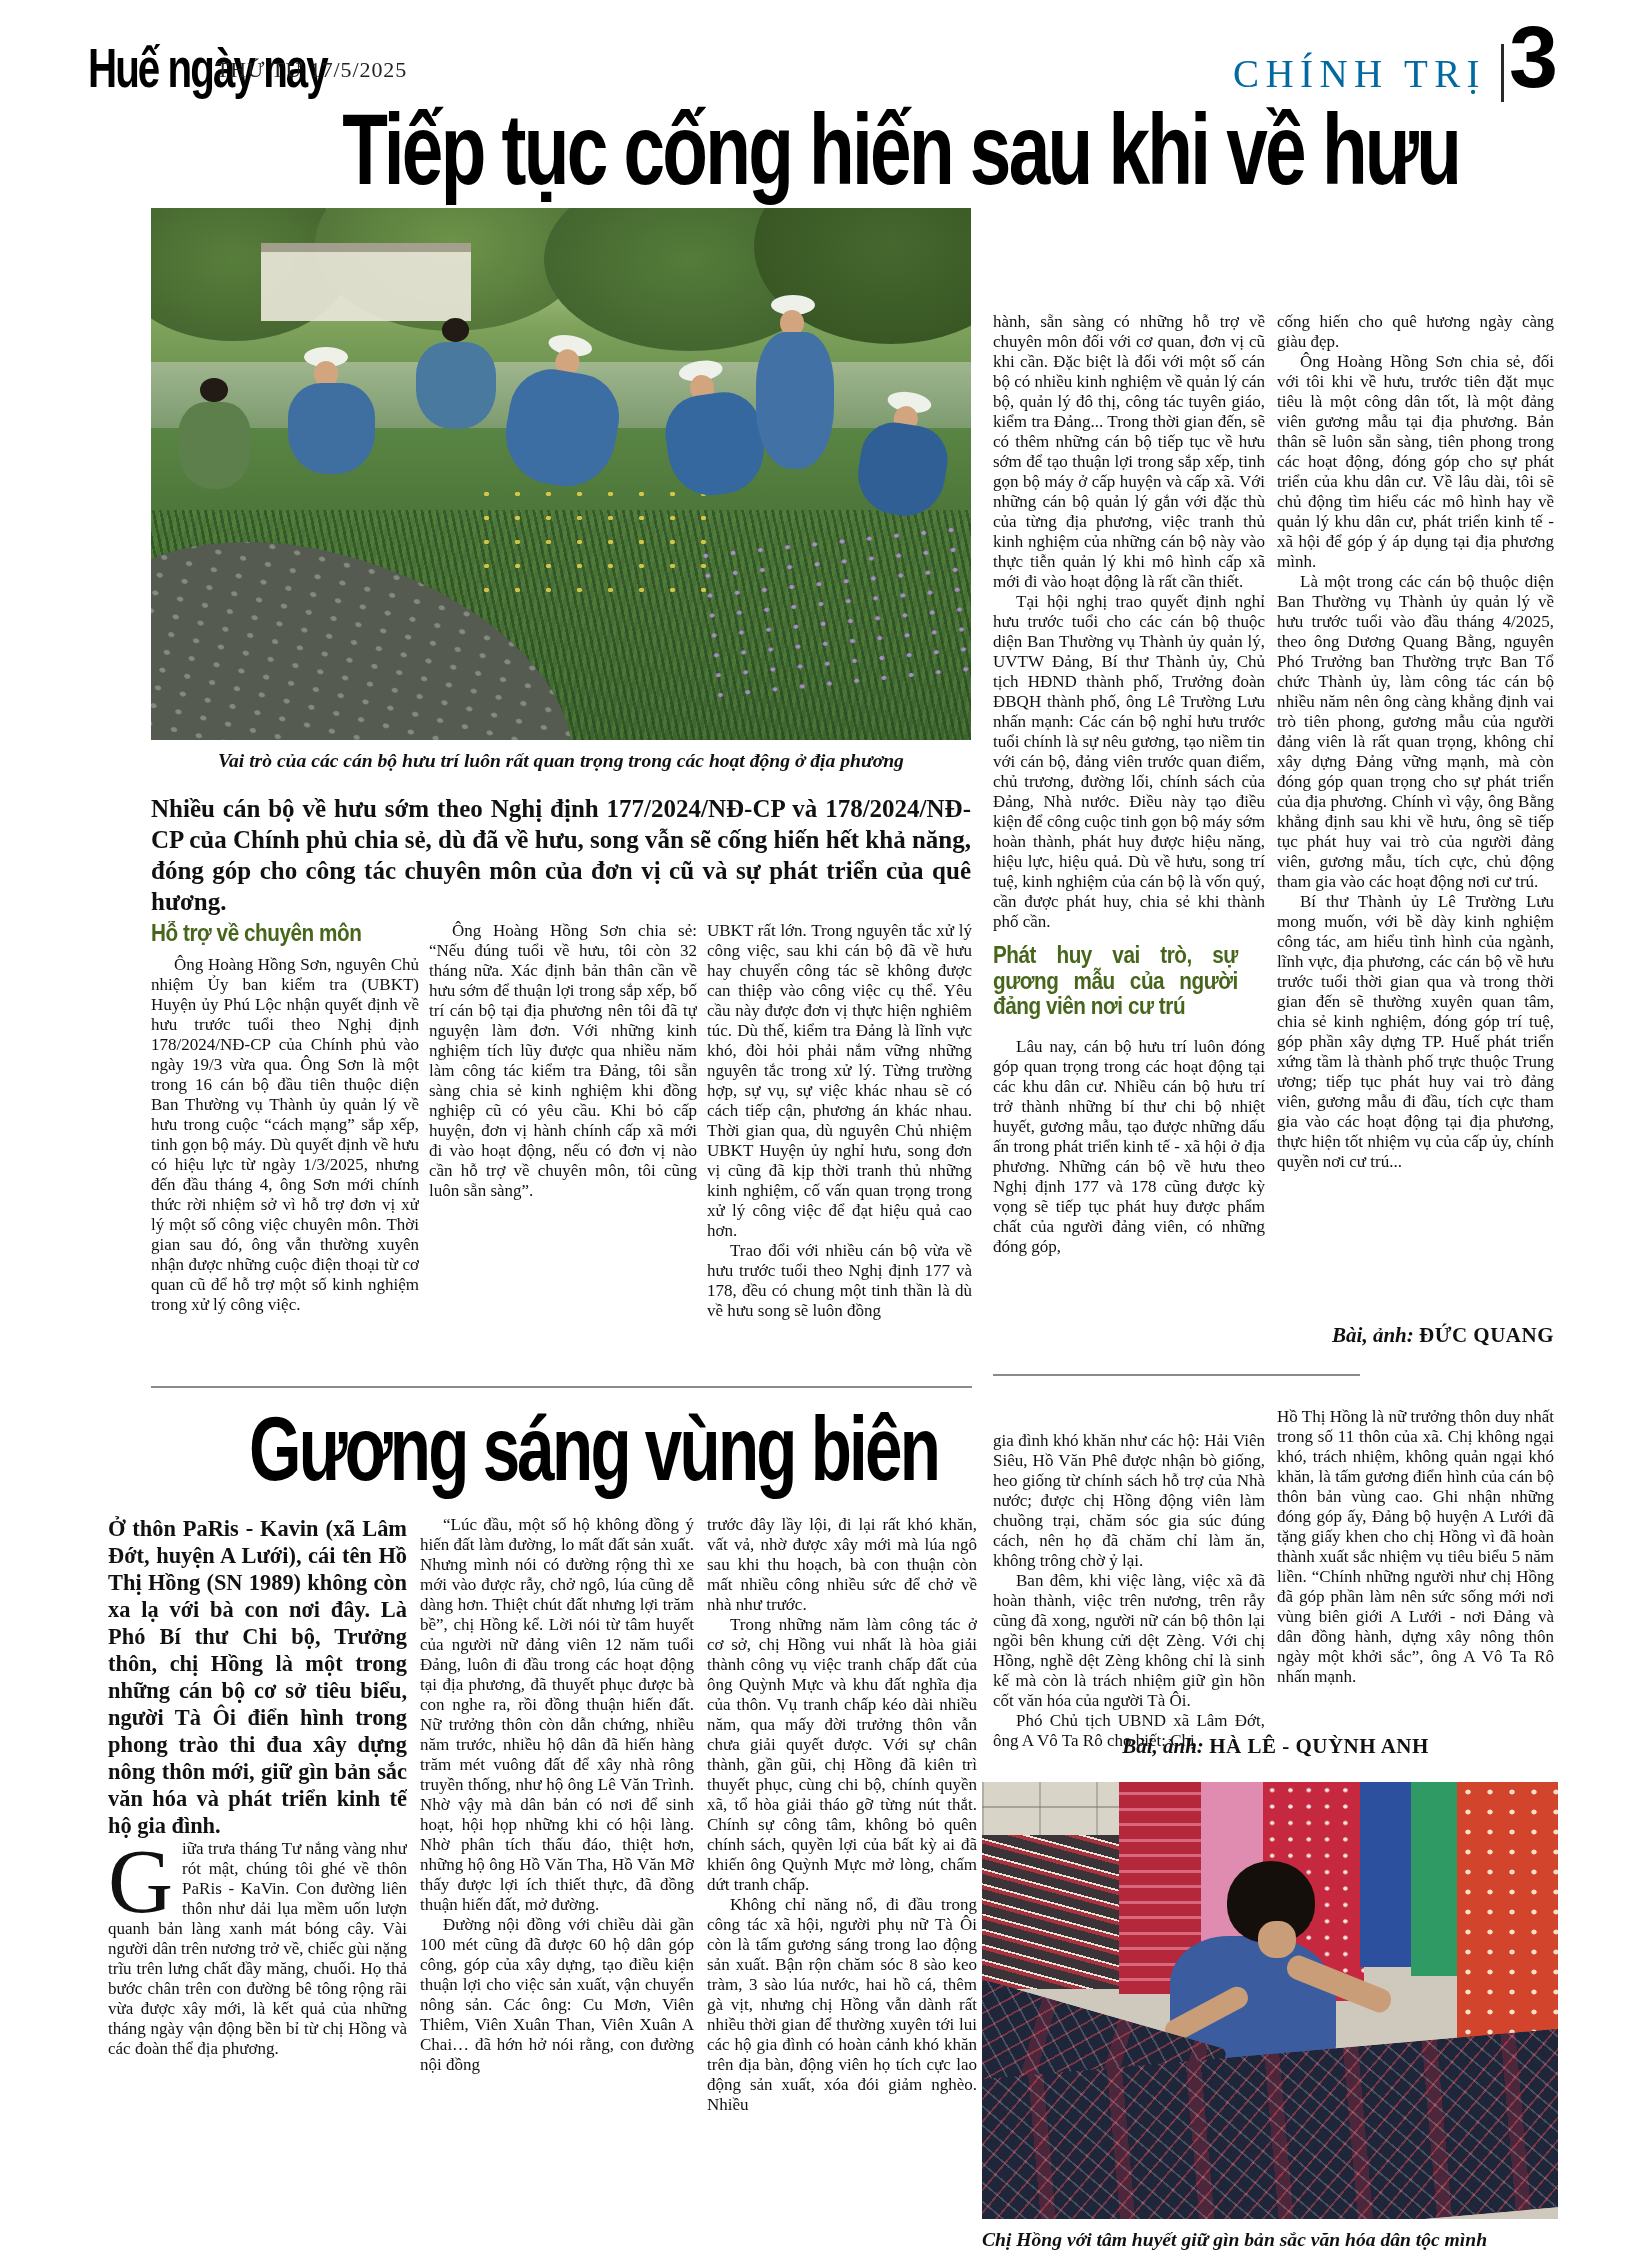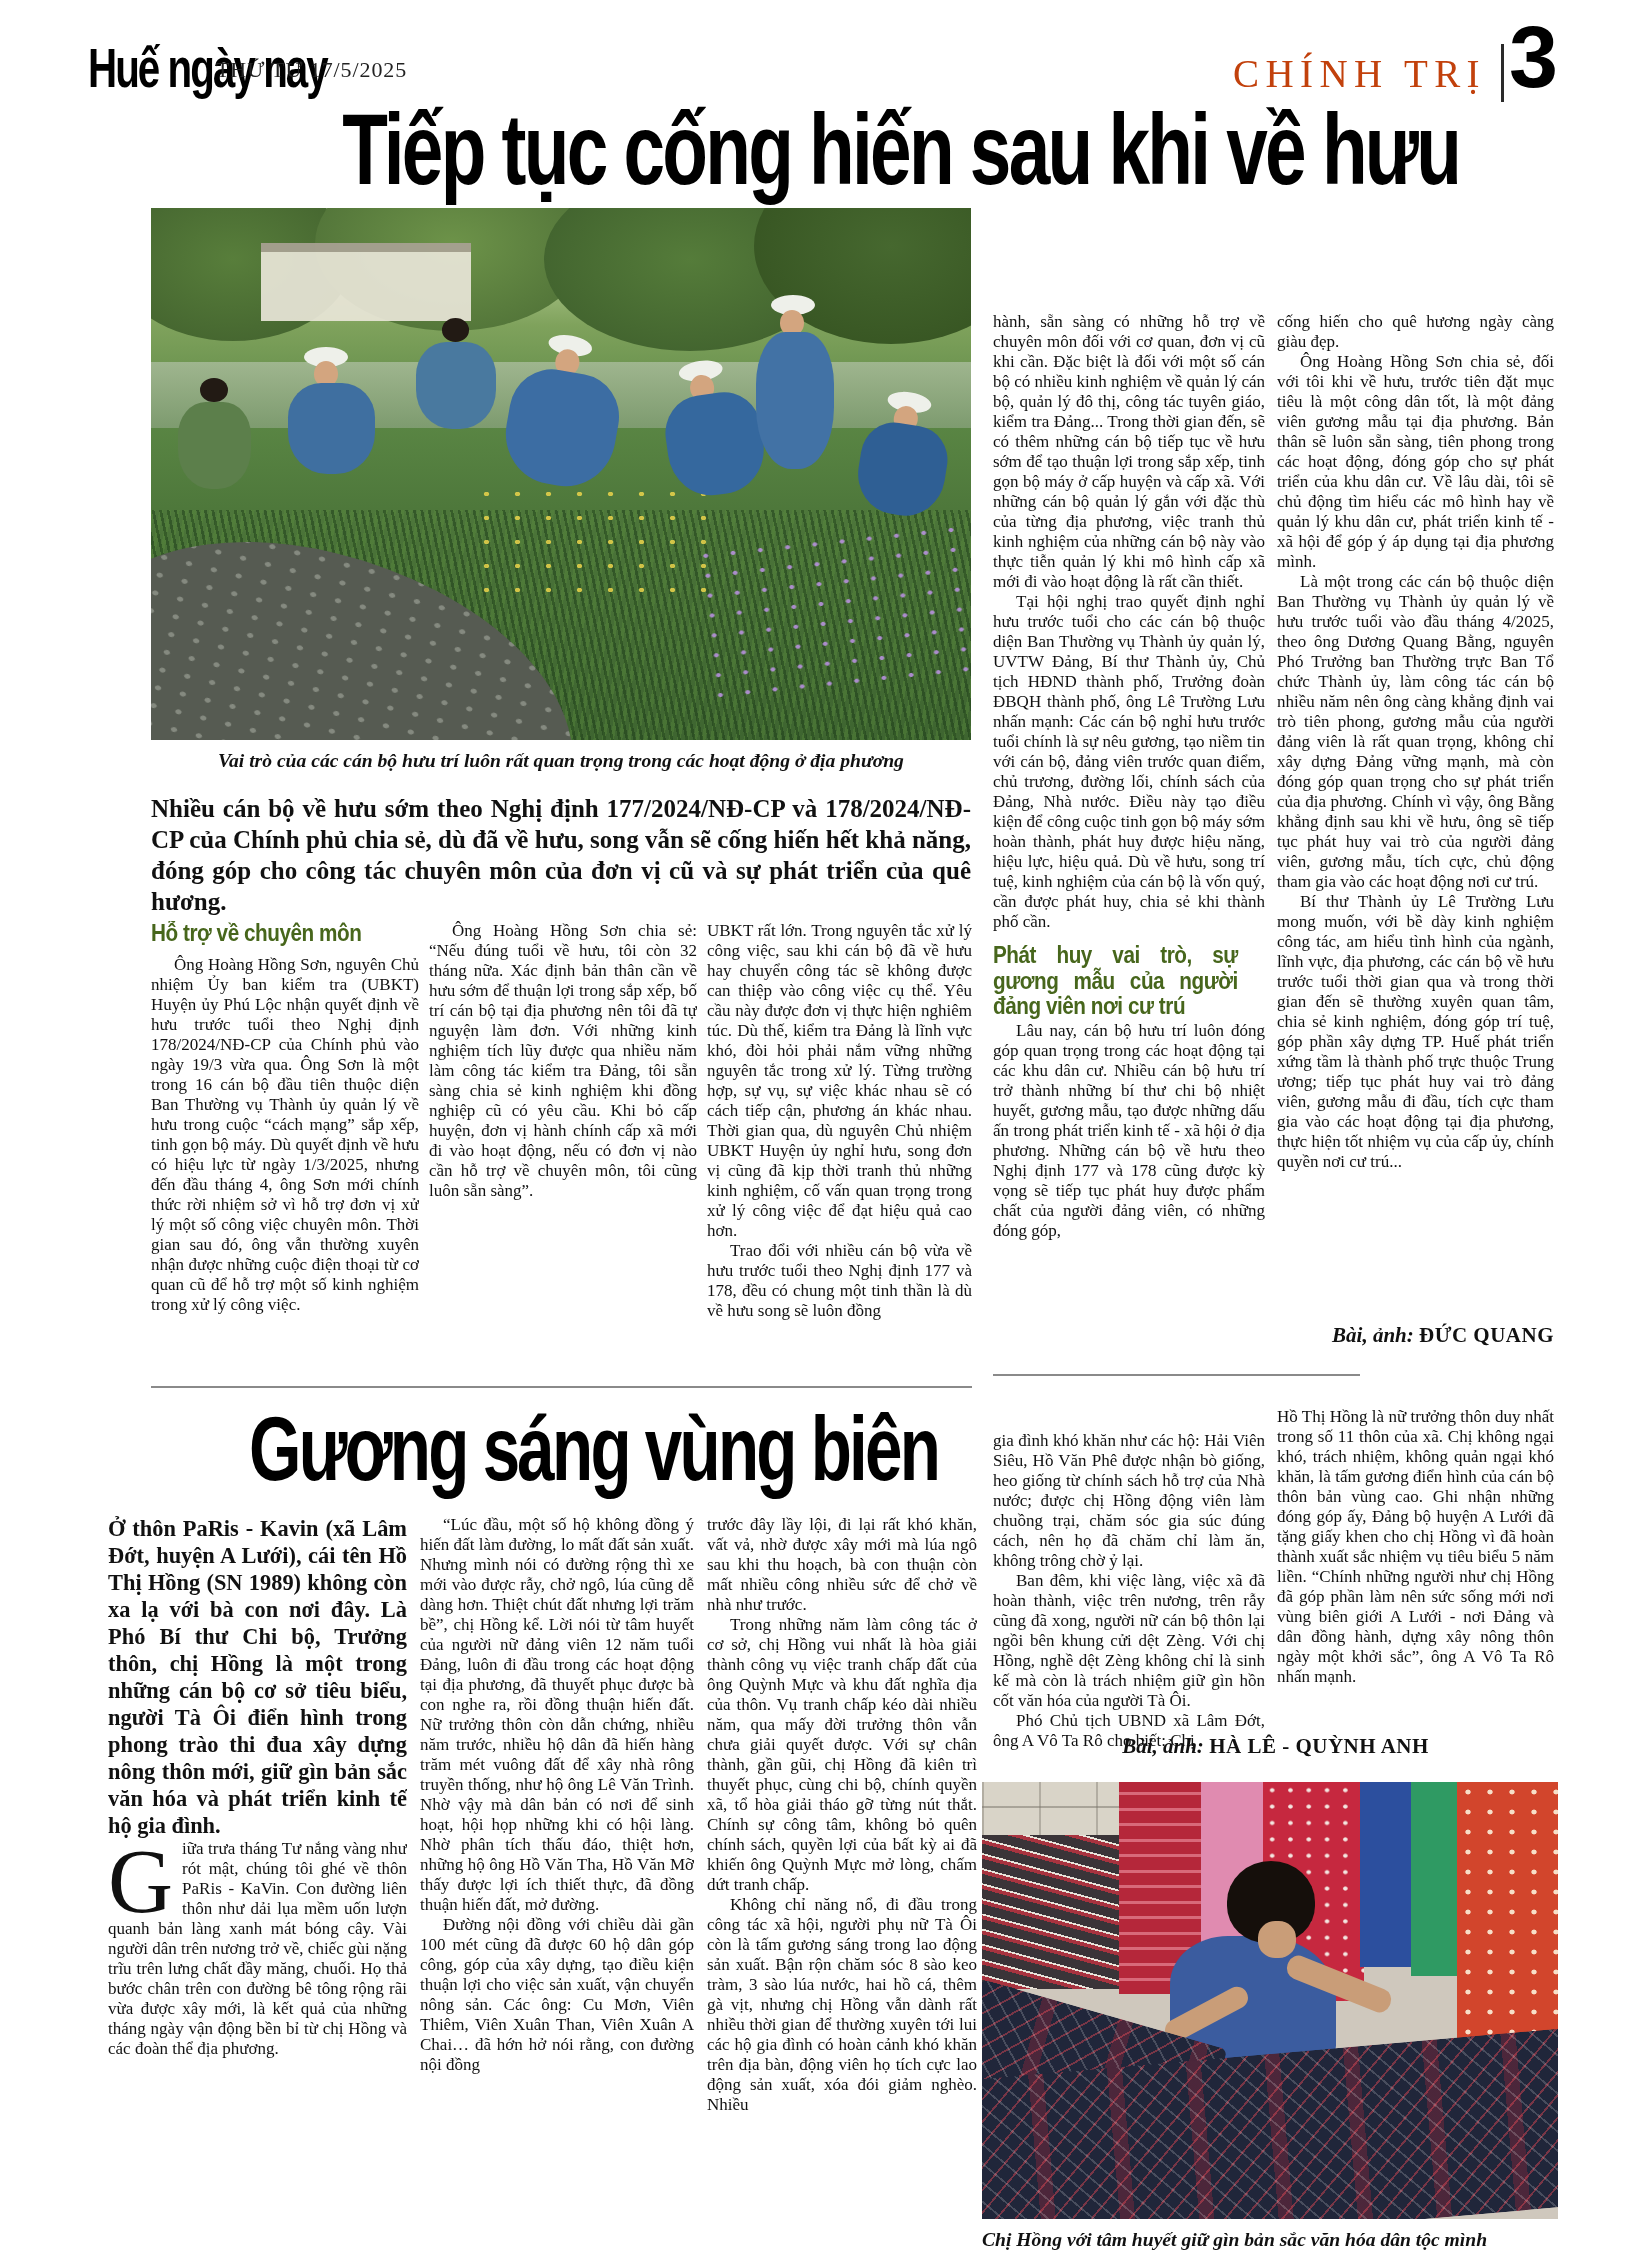--- a/index.html
+++ b/index.html
@@ -3,39 +3,39 @@
 <meta charset="utf-8">
 <style>
   html,body{margin:0;padding:0;background:#ffffff;}
   .page{position:relative;width:1647px;height:2267px;background:#fff;font-family:"Liberation Serif",serif;color:#111;overflow:hidden;}
   .abs{position:absolute;}
 
   
   .masthead{left:88px;top:35px;font-family:"Liberation Sans",sans-serif;font-weight:bold;font-size:56px;color:#000;white-space:nowrap;}
   .masthead .cond{display:inline-block;transform:scaleX(.72);transform-origin:left center;letter-spacing:-2.7px;}
   .header-date{left:216px;top:57px;font-size:22px;letter-spacing:0.9px;color:#222;white-space:nowrap;}
-  .section-title{right:161px;top:51px;font-size:39px;letter-spacing:6.4px;color:#c2410c;white-space:nowrap;}
+  .section-title{right:161px;top:51px;font-size:39px;letter-spacing:6.4px;color:#0369a1;white-space:nowrap;}
   .section-divider{left:1501px;top:44px;width:2.7px;height:58px;background:#2a2a2a;}
   .page-number{left:1509px;top:12.8px;font-family:"Liberation Sans",sans-serif;font-weight:bold;font-size:88px;line-height:88px;color:#000;}
 
   
   .headline1{left:146px;top:104px;width:1343px;text-align:center;font-family:"Liberation Sans",sans-serif;font-weight:bold;font-size:101px;line-height:91px;color:#000;white-space:nowrap;text-decoration:underline;}
   .headline2{left:128px;top:1407px;width:859px;text-align:center;font-family:"Liberation Sans",sans-serif;font-weight:bold;font-size:91px;line-height:84px;color:#000;white-space:nowrap;}
   .cond-c{display:inline-block;transform:scaleX(.74);transform-origin:center center;letter-spacing:-3.7px;}
 
   
   .caption{font-weight:bold;font-style:italic;font-size:19.6px;line-height:24px;color:#111;}
   .caption-center{text-align:center;}
   .lede{left:151px;top:793px;width:820px;font-weight:bold;font-size:25px;line-height:31px;text-align:justify;}
   .body-col{position:absolute;font-size:17px;line-height:20px;text-align:justify;overflow:hidden;}
   .body-col p{margin:0;padding:0;}
   p.ind{text-indent:23px;}
   .subhead{font-family:"Liberation Sans",sans-serif;font-weight:bold;color:#47661c;font-size:23px;line-height:25.6px;margin:0 0 8.2px 0;}
   .subhead .cond-l{display:inline-block;transform:scaleX(.9);transform-origin:left center;letter-spacing:-0.5px;}
-  .subhead-inline{margin:11px 0 1px 0;}
+  .subhead-inline{margin:11px 0 17px 0;}
   .byline{font-size:21px;white-space:nowrap;}
   .byline .label{font-style:italic;font-weight:bold;}
   .byline .name{font-weight:bold;letter-spacing:0.5px;}
   .intro2{font-weight:bold;font-size:22.4px;line-height:27px;text-align:justify;margin:0 0 14.6px 0;}
   .dropcap{float:left;font-size:90px;line-height:73px;padding:5.5px 9.1px 0 0;color:#111;}
 
   .rule{position:absolute;background:#8a8a8a;height:1.8px;}
 
   
   .photo1{left:151px;top:208px;width:820px;height:532px;overflow:hidden;background:linear-gradient(180deg,#dfe5cd 0%,#b9cf97 9%,#7fa25c 22%,#5a8644 40%,#4a7338 62%,#3e6530 100%);}

